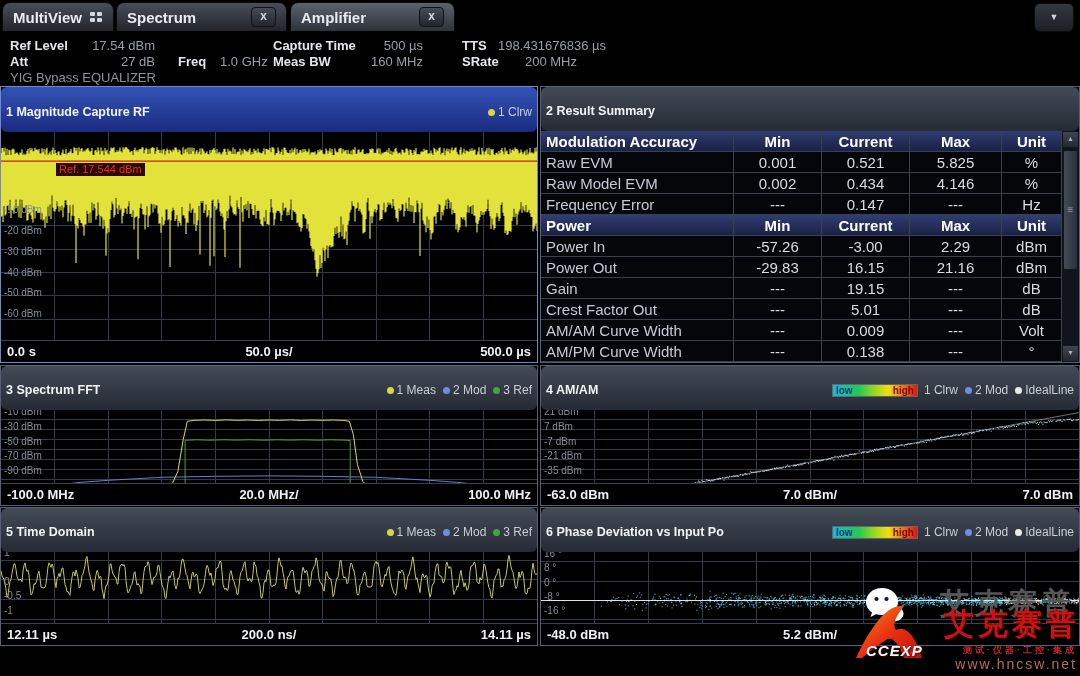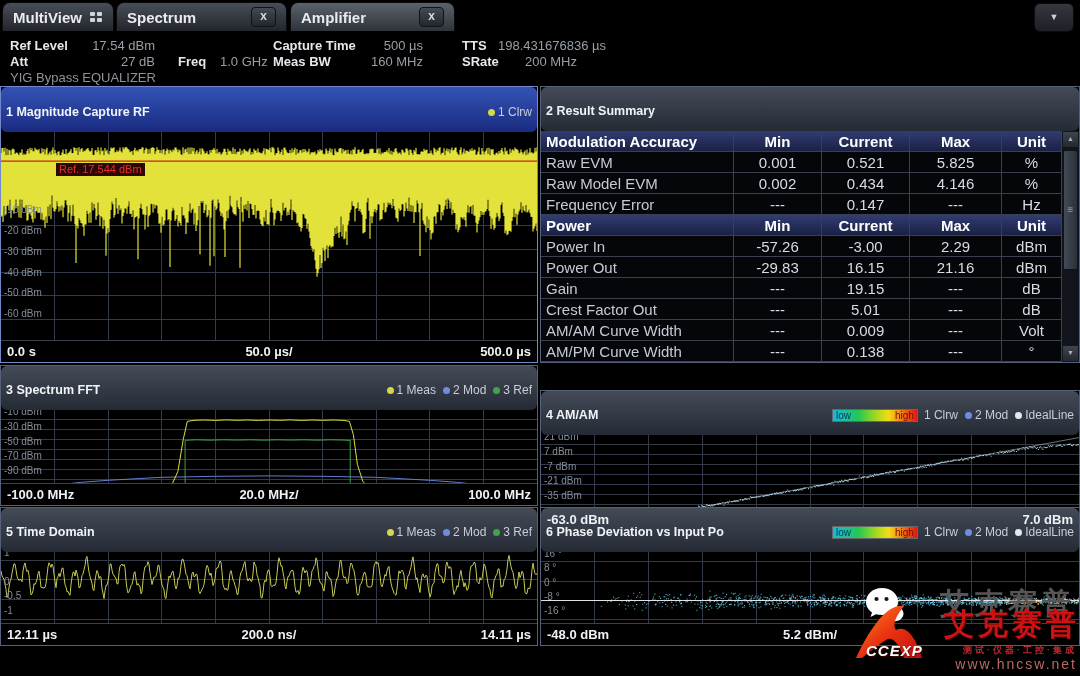--- a/index.html
+++ b/index.html
@@ -40,36 +40,36 @@
   #hTtsL{left:462px;top:4px}  #hTtsV{left:498px;top:4px}
   #hSrL{left:462px;top:20px}  #hSrV{left:505px;top:20px;width:72px;text-align:right}
   #hYig{left:10px;top:36px;color:#8d939b;}
 
   
   .window{position:absolute;box-sizing:border-box;border:1px solid #55607a;background:#000;
           display:flex;flex-direction:column;}
   #w1{left:0;top:86px;width:538px;height:277px;border-color:#7189cb;}
   #w2{left:540px;top:86px;width:540px;height:277px;}
   #w3{left:0;top:365px;width:538px;height:141px;}
-  #w4{left:540px;top:365px;width:540px;height:141px;margin-top:25px;}
+  #w4{left:540px;top:365px;width:540px;height:141px;}
   #w5{left:0;top:507px;width:538px;height:139px;}
   #w6{left:540px;top:507px;width:540px;height:139px;}
 
   .titlebar{height:18px;flex:0 0 auto;background:linear-gradient(#434b57,#252b35);
             display:flex;align-items:flex-end;padding:13px 5px;font-size:12.5px;font-weight:bold;color:#f1f3f6;border-radius:6px;}
   #w1 .titlebar{background:linear-gradient(#3353b5,#1a2b80);height:19px;}
   .wtitle{white-space:nowrap;overflow:hidden;}
   .legend{margin-left:auto;display:flex;align-items:center;font-weight:normal;
           color:#c9ced6;font-size:12px;white-space:nowrap;}
   .legend.noauto{margin-left:6px;}
   .dot{width:7px;height:7px;border-radius:50%;display:inline-block;margin:0 3px 0 7px;}
   .gradbar{position:relative;width:86px;height:13px;margin-left:auto;flex:0 0 auto;
        background:linear-gradient(90deg,#18b8dc,#22c855 30%,#a8d81e 52%,#f2dc16 66%,#f07c14 82%,#df1810);
        border:1px solid #666;display:flex;justify-content:space-between;align-items:center;
-       font-size:10px;font-weight:normal;padding:0 3px;box-sizing:border-box;}
+       font-size:10px;font-weight:bold;padding:0 3px;box-sizing:border-box;}
   .glow{color:#0a3a6a}.ghigh{color:#7c0808}
 
   .plot{flex:1 1 auto;position:relative;background:#000;overflow:hidden;}
   .plot svg.layer{position:absolute;left:0;top:0;}
   .ytick{position:absolute;left:3px;font-size:10px;color:#848d9a;z-index:5;
          pointer-events:none;white-space:nowrap;}
   .reflabel{position:absolute;left:55px;background:#2d0707;color:#e13228;font-size:11px;
             line-height:13px;padding:0 3px;z-index:6;white-space:nowrap;}
   .xaxis{flex:0 0 21px;position:relative;background:#000;border-top:1px solid #39414e;
          display:flex;align-items:center;font-size:13px;font-weight:bold;color:#eef1f5;}

